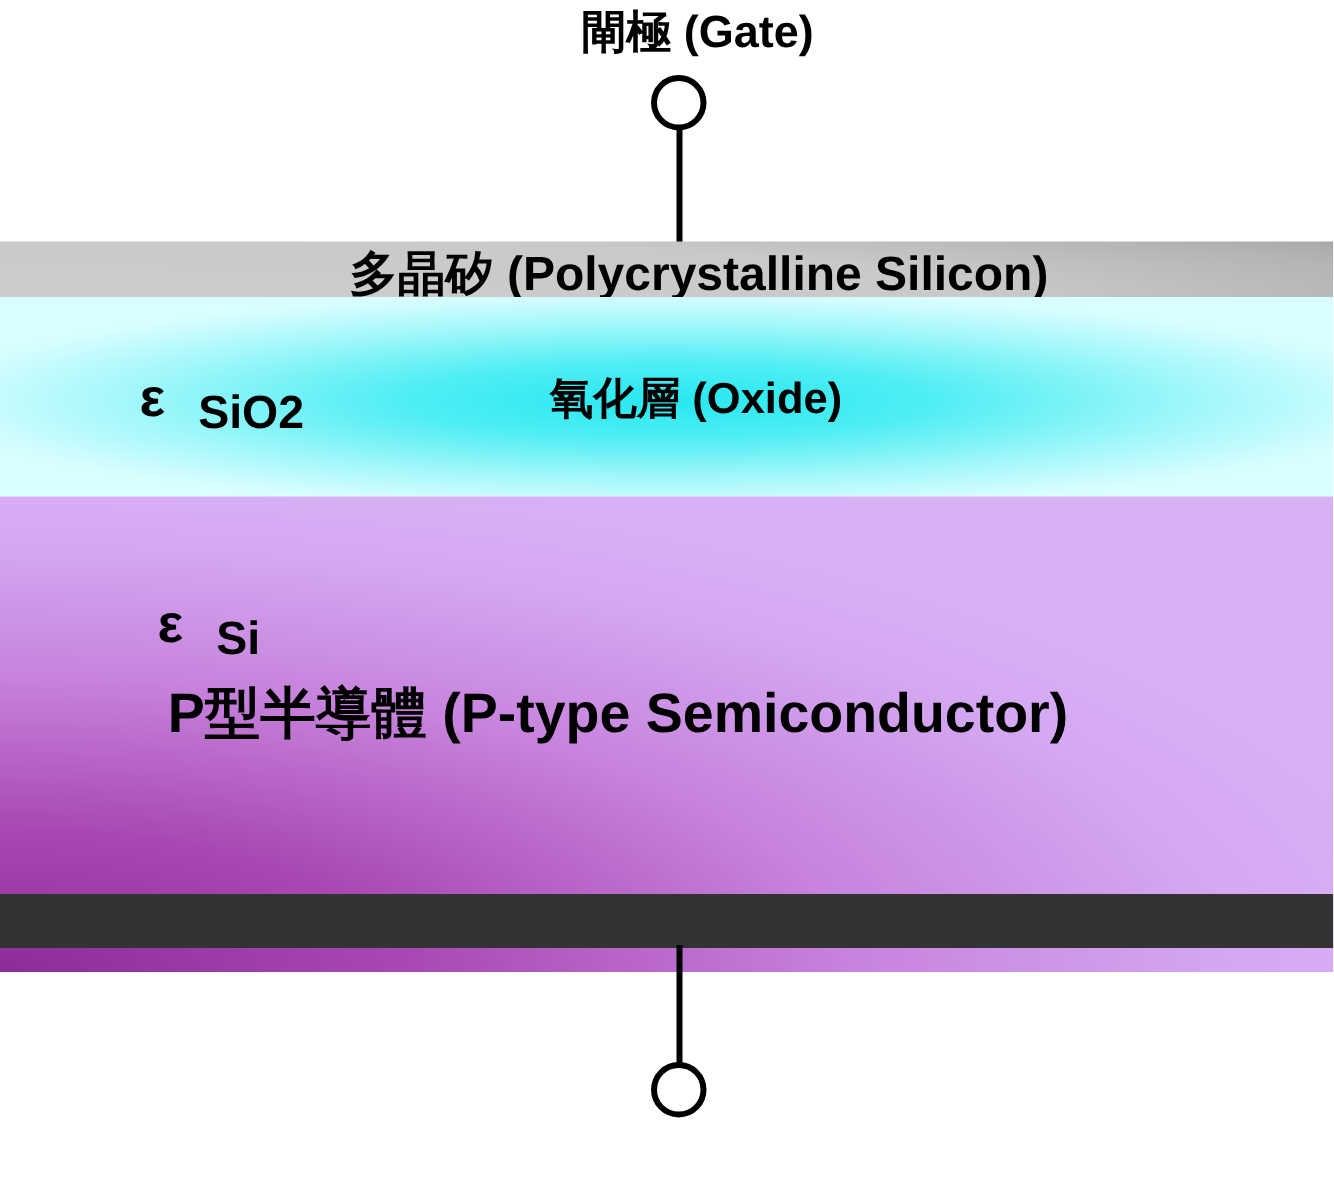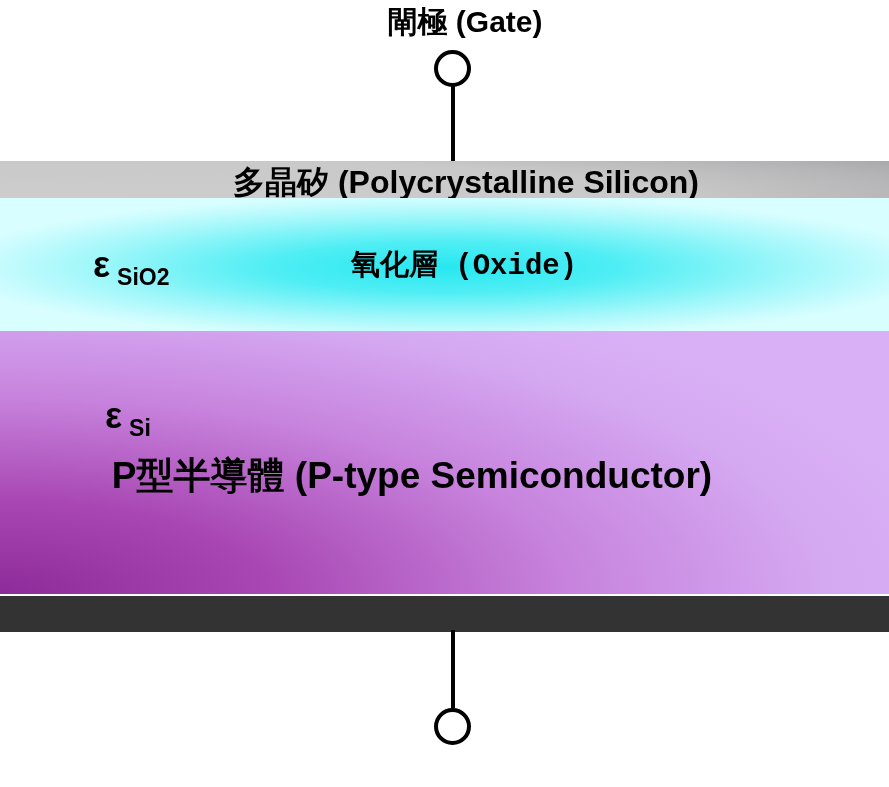--- a/index.html
+++ b/index.html
@@ -52,36 +52,36 @@
     font-size: 32px; line-height: 1.15; white-space: nowrap;
   }
   .oxide {
     top: 198px; height: 133px;
     background: radial-gradient(ellipse 500px 72px at 50% 52%,
       #27e7f0 0%, #4feef4 35%, #9ff7fa 70%, #ccfcfe 92%, #d8feff 100%);
   }
   .oxide-label {
     position: absolute; left: 464px; top: 52px;
     transform: translateX(-50%);
-    font-size: 29px; line-height: 1.15; white-space: nowrap; font-family: Liberation Mono, monospace;
+    font-size: 29px; line-height: 1.15; white-space: nowrap;
   }
   .semiconductor {
-    top: 331px; height: 263px;
+    top: 331px; height: 317px;
     background: radial-gradient(ellipse 980px 340px at 0% 100%,
       #8e2b9a 0%, #a948b4 28%, #c783dd 58%, #d5a9f2 85%, #d9b0f6 100%);
   }
   .semi-label {
     position: absolute; left: 412px; top: 124px;
     transform: translateX(-50%);
     font-size: 37px; line-height: 1.15; white-space: nowrap;
   }
   .bulk-contact { top: 596px; height: 36px; background: #333333; }
   .eps { position: absolute; white-space: nowrap; line-height: 1.15; }
   .eps-sym { font-size: 36px; }
-  .eps-sub { font-size: 23px; vertical-align: -8px; margin-left: 7px; }
+  .eps-sub { font-size: 31px; vertical-align: -8px; margin-left: 22px; }
   .eps-oxide { left: 93px; top: 46px; }
   .eps-si { left: 105px; top: 64px; }
 </style>
 </head>
 <body>
 
 <div class="diagram">
 
   <div class="label gate-label">閘極 (Gate)</div>
 

